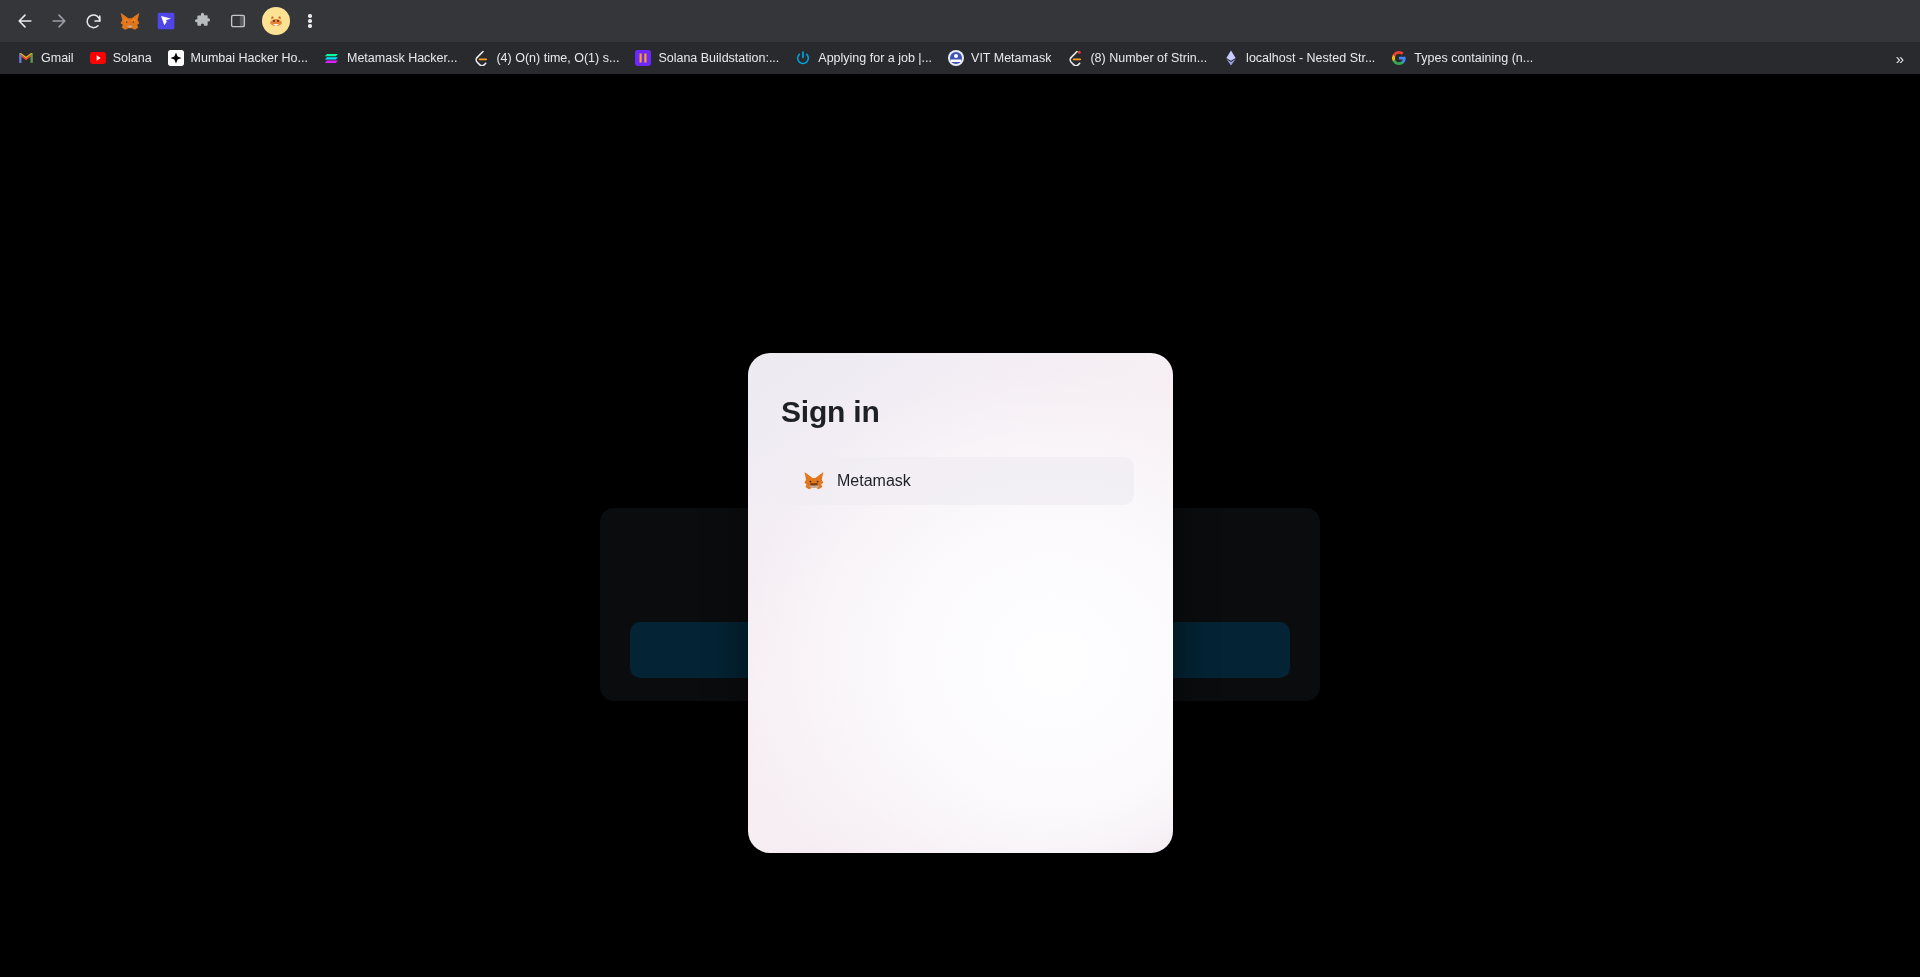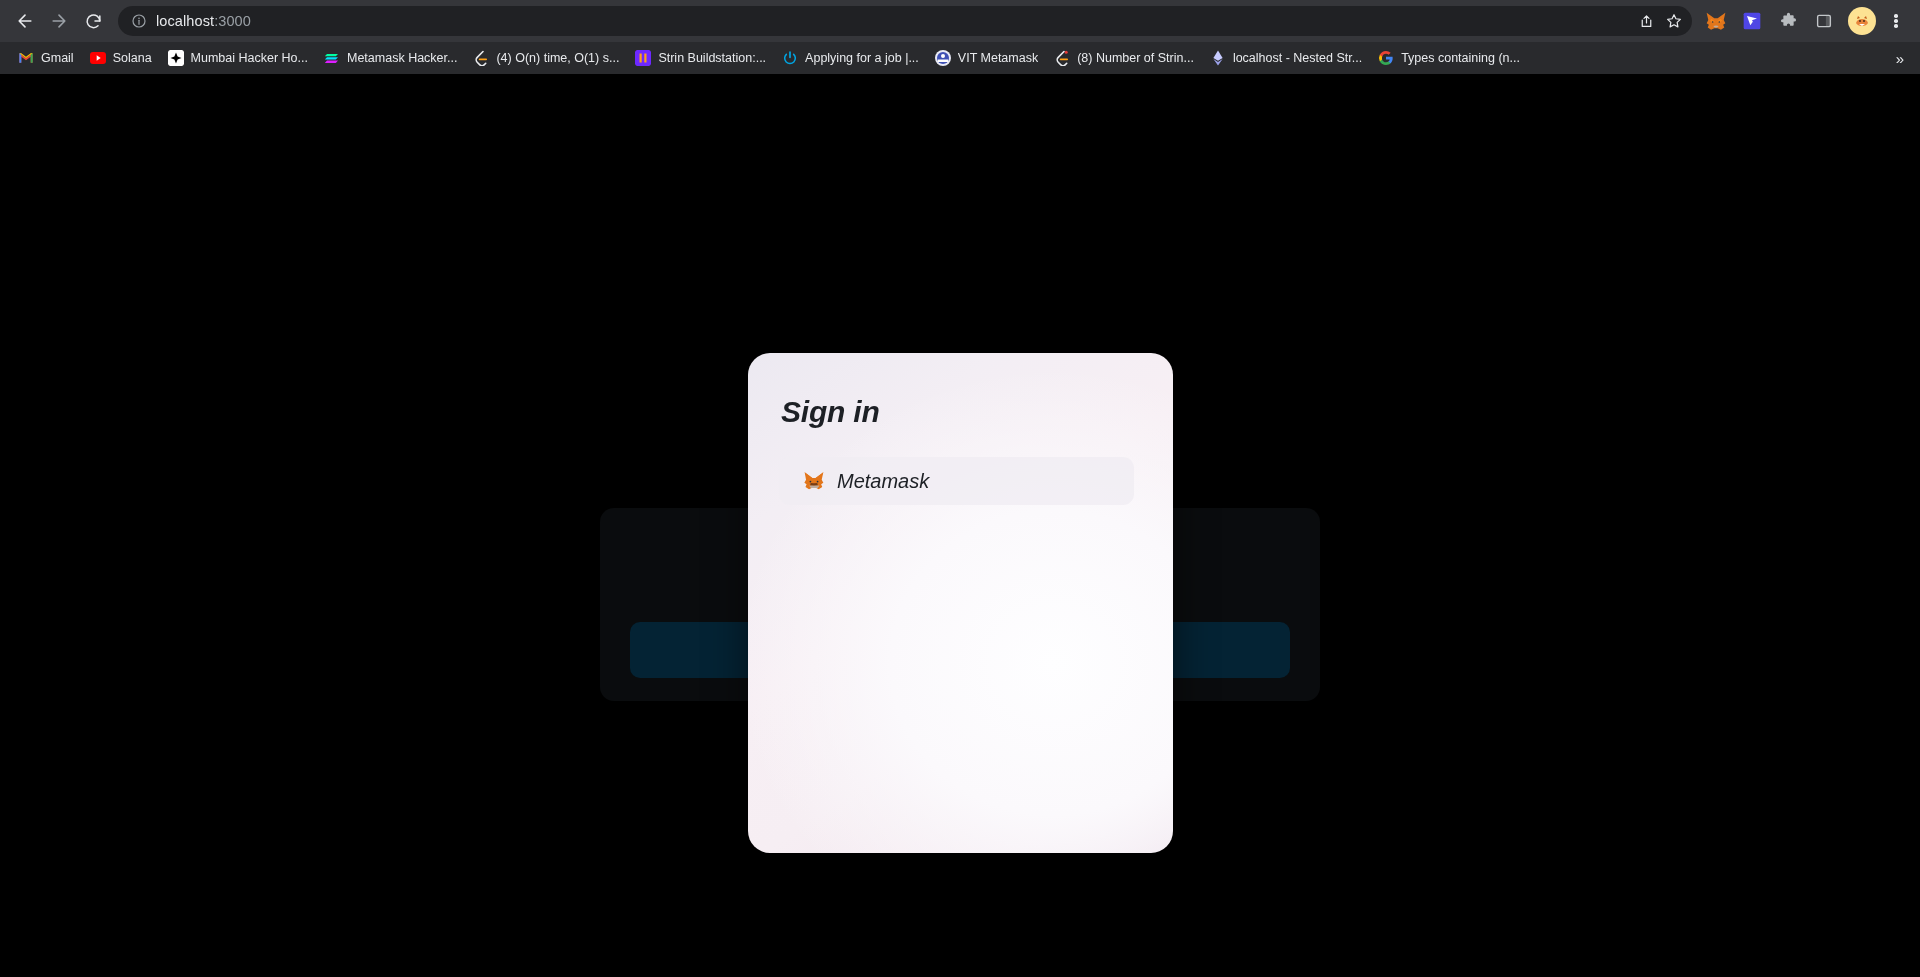--- a/index.html
+++ b/index.html
@@ -117,21 +117,20 @@
     flex: none;
   }
 
   
   .page {
     position: relative;
     width: 1920px;
     height: 903px;
     background: #000000;
     overflow: hidden;
-    font-style: italic;
   }
   .bg-card {
     position: absolute;
     left: 600px; top: 434px;
     width: 720px; height: 193px;
     background: #0a0c0e;
     border-radius: 14px;
   }
   .bg-button {
     position: absolute;
@@ -171,21 +170,21 @@
     padding-left: 24px;
     margin-bottom: 23px;
   }
   .option-icon {
     width: 22px; height: 22px;
     margin-right: 12px;
     flex: none;
     display: flex; align-items: center; justify-content: center;
   }
   .option-label {
-    font-size: 20px;
+    font-size: 16px;
     color: #1d2025;
     font-weight: 500;
   }
 </style>
 </head>
 <body>
 
 <div class="browser-chrome">
 
   <div class="toolbar">
@@ -202,41 +201,20 @@
       </svg>
     </div>
 
     <div class="nav-btn">
       <svg width="19" height="19" viewBox="0 0 24 24">
         <path d="M20 11.5a8 8 0 1 0-2.3 5.9" fill="none" stroke="#e8eaed" stroke-width="1.9" stroke-linecap="round"></path>
         <path d="M20 5.2v6.1h-6.1" fill="none" stroke="#e8eaed" stroke-width="1.9" stroke-linecap="round" stroke-linejoin="round"></path>
       </svg>
     </div>
 
-    <div class="omnibox">
-      <div class="omni-info">
-        <svg width="16" height="16" viewBox="0 0 24 24">
-          <circle cx="12" cy="12" r="9" fill="none" stroke="#9aa0a6" stroke-width="1.8"></circle>
-          <circle cx="12" cy="8" r="1.2" fill="#9aa0a6"></circle>
-          <path d="M12 11v6" stroke="#9aa0a6" stroke-width="1.8" stroke-linecap="round"></path>
-        </svg>
-      </div>
-      <div class="omni-url"><span class="host">localhost</span><span>:3000</span></div>
-      <div class="omni-action">
-        <svg width="17" height="17" viewBox="0 0 24 24">
-          <path d="M6 10v9h12v-9" fill="none" stroke="#e8eaed" stroke-width="1.7" stroke-linecap="round" stroke-linejoin="round"></path>
-          <path d="M12 14V4M12 4l-3.5 3.5M12 4l3.5 3.5" fill="none" stroke="#e8eaed" stroke-width="1.7" stroke-linecap="round" stroke-linejoin="round"></path>
-        </svg>
-      </div>
-      <div class="omni-action">
-        <svg width="18" height="18" viewBox="0 0 24 24">
-          <path d="M12 3.6l2.6 5.4 5.9.8-4.3 4.1 1 5.9-5.2-2.8-5.2 2.8 1-5.9L3.5 9.8l5.9-.8z" fill="none" stroke="#e8eaed" stroke-width="1.6" stroke-linejoin="round"></path>
-        </svg>
-      </div>
-    </div>
 
     <div class="tb-icon">
       <svg width="22" height="20" viewBox="0 0 40 36">
         <path d="M3 3l14 10h6L37 3l-3 13 3 6-4 3 2 5-6 4-6-3h-6l-6 3-6-4 2-5-4-3 3-6z" fill="#e2761b"></path>
         <path d="M12 14l6 5-5 2-4-4z" fill="#f6851b"></path>
         <path d="M28 14l-6 5 5 2 4-4z" fill="#f6851b"></path>
         <path d="M15 27l5-1 5 1-3 3h-4z" fill="#c0ad9e"></path>
         <circle cx="14" cy="20" r="1.4" fill="#233447"></circle>
         <circle cx="26" cy="20" r="1.4" fill="#233447"></circle>
       </svg>
@@ -337,21 +315,21 @@
       <span class="bm-label">(4) O(n) time, O(1) s...</span>
     </div>
 
     <div class="bm">
       <span class="bm-ico">
         <svg width="16" height="16" viewBox="0 0 16 16">
           <rect width="16" height="16" rx="2" fill="#6d28ff"></rect>
           <path d="M4.5 3.5h2.2v9H4.5zM9.3 3.5h2.2v9H9.3z" fill="#ffa116"></path>
         </svg>
       </span>
-      <span class="bm-label">Strin Buildstation:...</span>
+      <span class="bm-label">Solana Buildstation:...</span>
     </div>
 
     <div class="bm">
       <span class="bm-ico">
         <svg width="16" height="16" viewBox="0 0 24 24">
           <path d="M12 3v8" stroke="#00a3e0" stroke-width="2.6" stroke-linecap="round"></path>
           <path d="M6.5 6.5a8 8 0 1 0 11 0" fill="none" stroke="#00a3e0" stroke-width="2.3" stroke-linecap="round"></path>
         </svg>
       </span>
       <span class="bm-label">Applying for a job |...</span>

